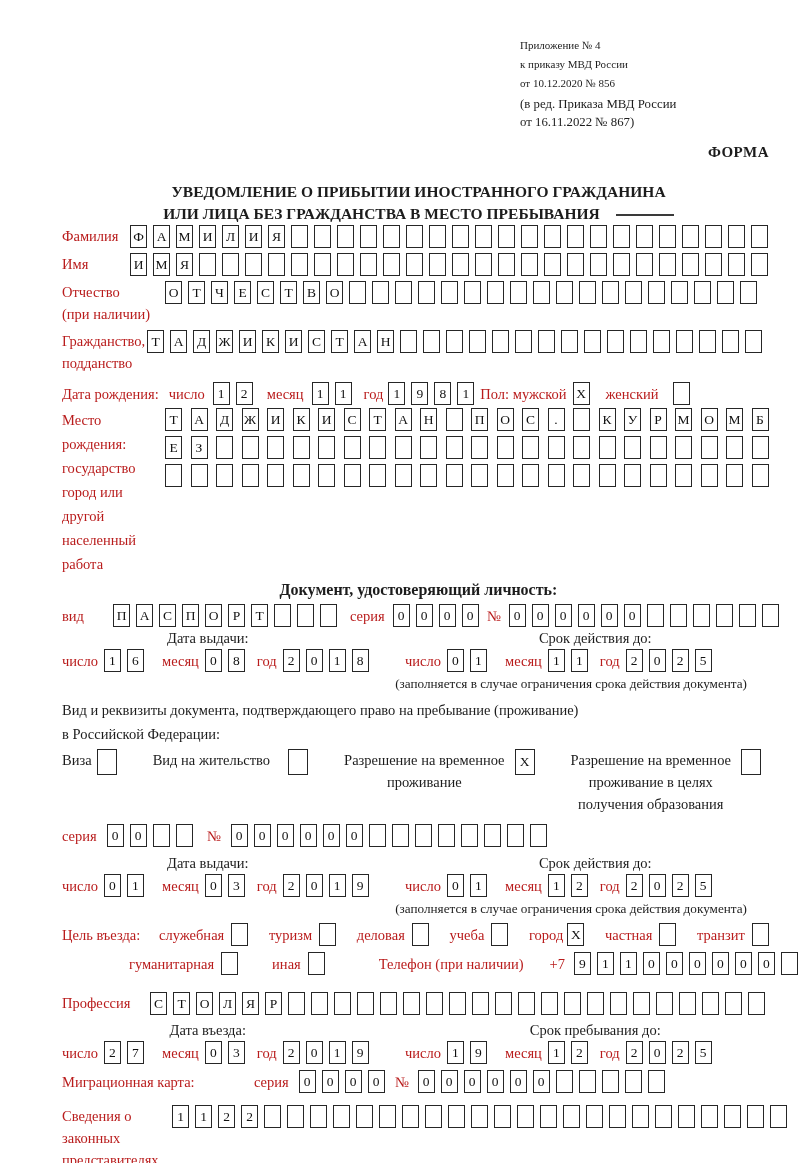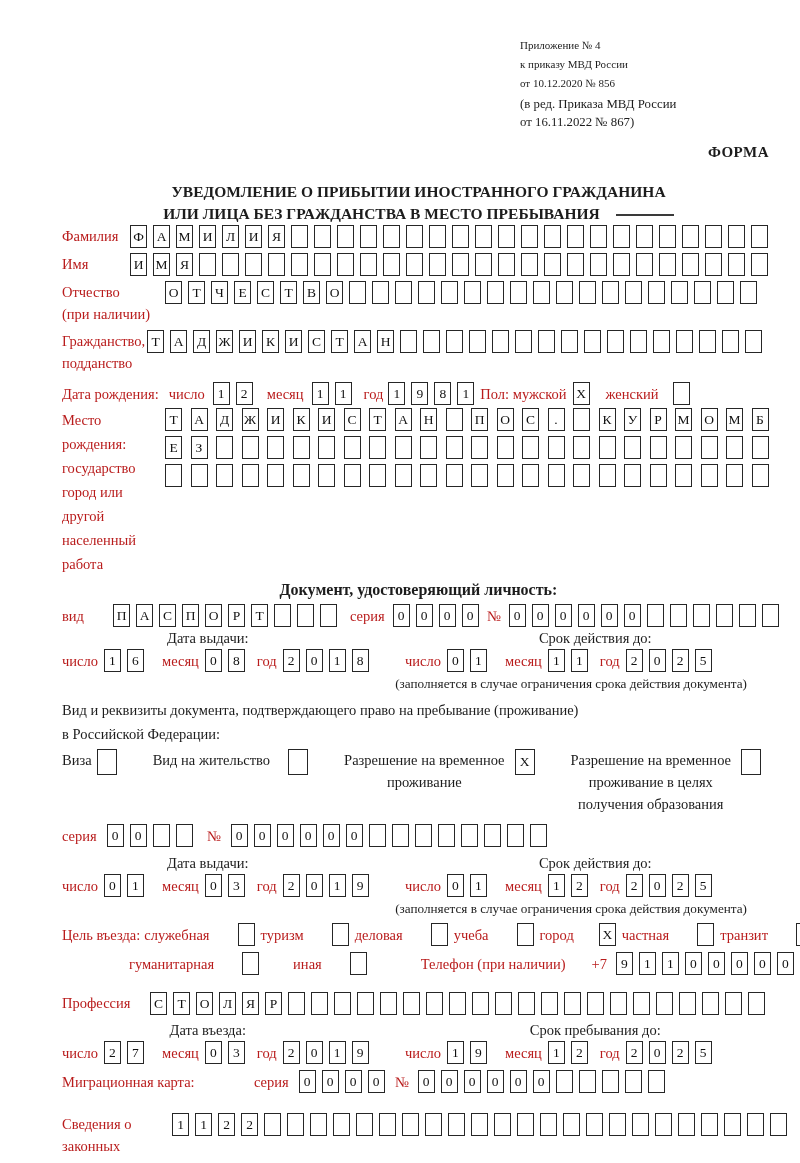--- a/index.html
+++ b/index.html
@@ -37,21 +37,21 @@
   .w-surname { width: 68px; }
   .w-patr { width: 103px; }
   .w-cit { width: 85px; }
   .w-place { width: 103px; }
   .w-vid { width: 51px; }
   .w-prof { width: 88px; }
   .w-mig { width: 192px; }
   .w-reps { width: 110px; }
 
   .stack > .boxes { margin-bottom: 5px; }
-  .pair { display: flex; align-items: center; flex: none; gap: 21px; }
+  .pair { display: flex; align-items: center; flex: none; }
   .pair .boxes { margin-left: 7px; }
 
   .hdr-row { display: flex; margin-bottom: 2px; }
   .hdr-left { width: 300px; text-align: center; font-size: 14.5px; }
   .hdr-right { width: 370px; margin-left: 62px; text-align: center; font-size: 14.5px; }
   .dates-row { display: flex; align-items: center; margin-bottom: 3px; }
   .dg { display: flex; align-items: center; flex: none; }
   .dg-left { width: 343px; }
   .dg .lbl { margin-right: 6px; }
   .dg .lbl.m2 { margin-left: 12px; }
@@ -683,21 +683,21 @@
       <span class="lbl m3">год</span>
       <span class="boxes">
           <span class="cell">2</span>
           <span class="cell">0</span>
           <span class="cell">2</span>
           <span class="cell">5</span>
         </span>
     </div>
   </div>
 
-  <div class="dates-row" style="margin-bottom:20px">
+  <div class="dates-row" style="margin-bottom:12px">
     <span class="lbl w-mig">Миграционная карта:</span>
     <span class="lbl" style="margin-right:10px">серия</span>
     <span class="boxes">
         <span class="cell">0</span>
         <span class="cell">0</span>
         <span class="cell">0</span>
         <span class="cell">0</span>
       </span>
     <span class="lbl" style="margin-left:4px;margin-right:9px">№</span>
     <span class="boxes">

